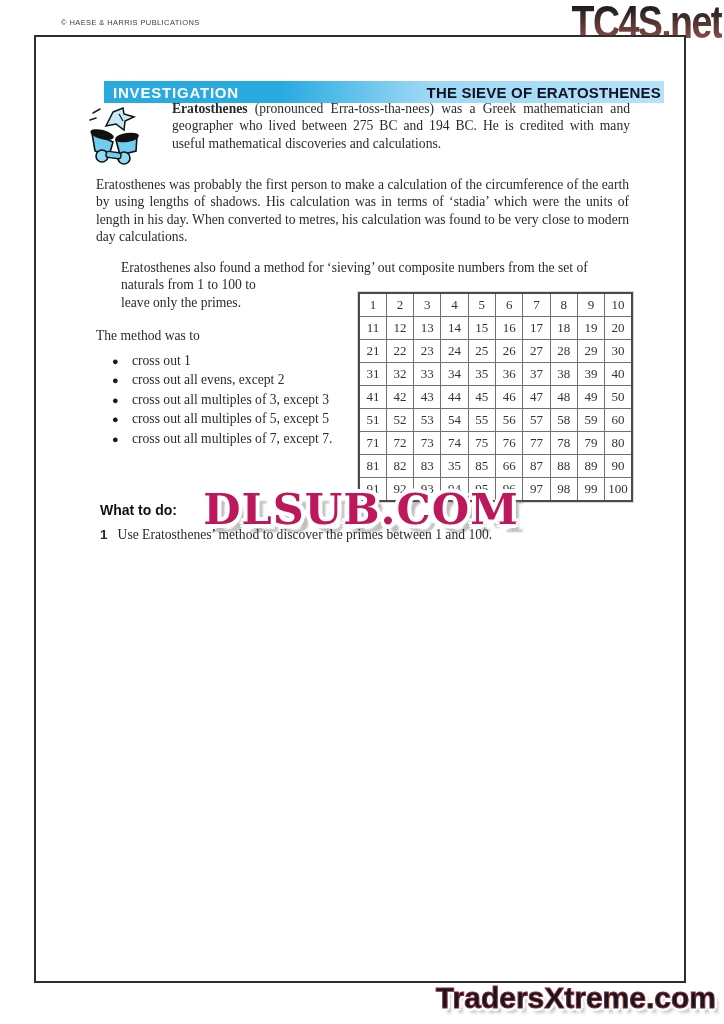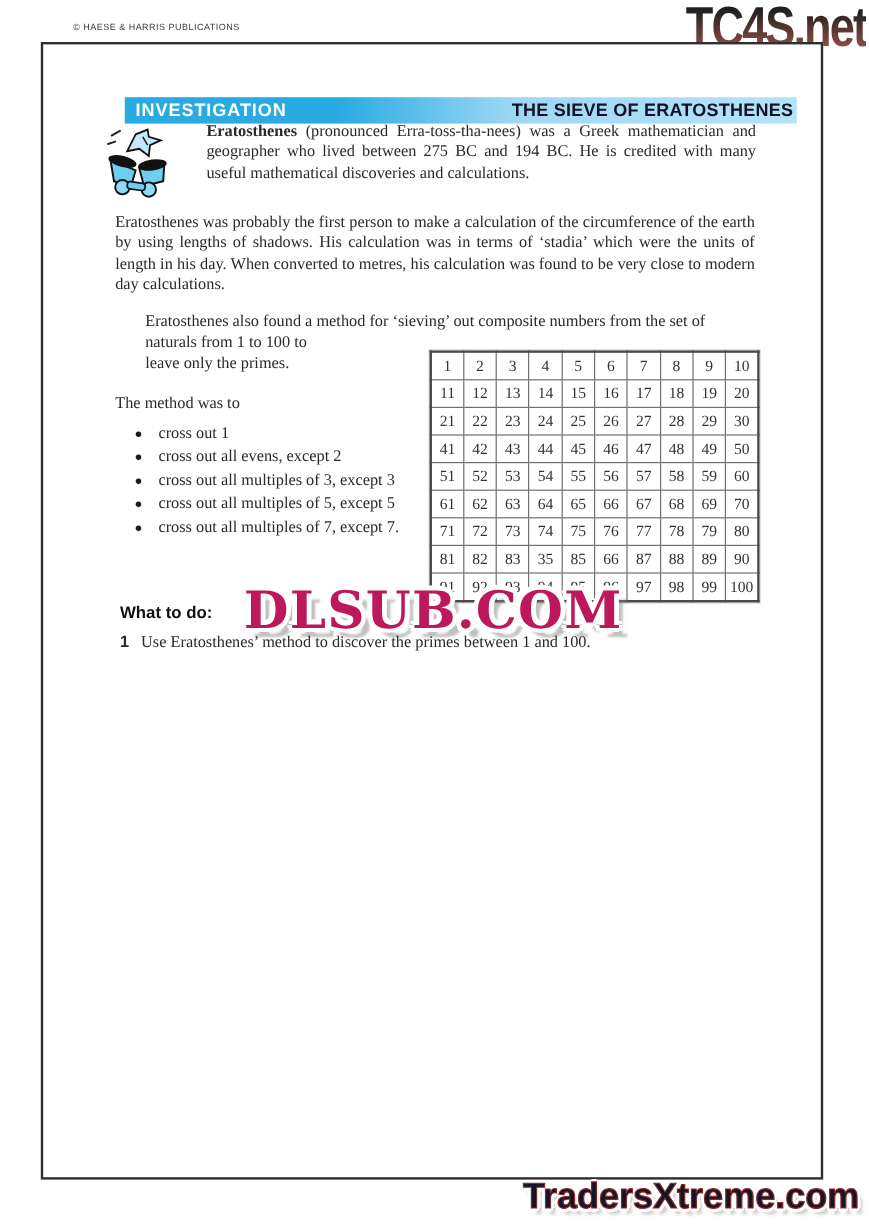--- a/index.html
+++ b/index.html
@@ -179,20 +179,32 @@
           <td>23</td>
           <td>24</td>
           <td>25</td>
           <td>26</td>
           <td>27</td>
           <td>28</td>
           <td>29</td>
           <td>30</td>
         </tr>
         <tr>
+          <td>31</td>
+          <td>32</td>
+          <td>33</td>
+          <td>34</td>
+          <td>35</td>
+          <td>36</td>
+          <td>37</td>
+          <td>38</td>
+          <td>39</td>
+          <td>40</td>
+        </tr>
+        <tr>
           <td>41</td>
           <td>42</td>
           <td>43</td>
           <td>44</td>
           <td>45</td>
           <td>46</td>
           <td>47</td>
           <td>48</td>
           <td>49</td>
           <td>50</td>
@@ -203,32 +215,20 @@
           <td>53</td>
           <td>54</td>
           <td>55</td>
           <td>56</td>
           <td>57</td>
           <td>58</td>
           <td>59</td>
           <td>60</td>
         </tr>
         <tr>
-          <td>61</td>
-          <td>62</td>
-          <td>63</td>
-          <td>64</td>
-          <td>65</td>
-          <td>66</td>
-          <td>67</td>
-          <td>68</td>
-          <td>69</td>
-          <td>70</td>
-        </tr>
-        <tr>
           <td>71</td>
           <td>72</td>
           <td>73</td>
           <td>74</td>
           <td>75</td>
           <td>76</td>
           <td>77</td>
           <td>78</td>
           <td>79</td>
           <td>80</td>

